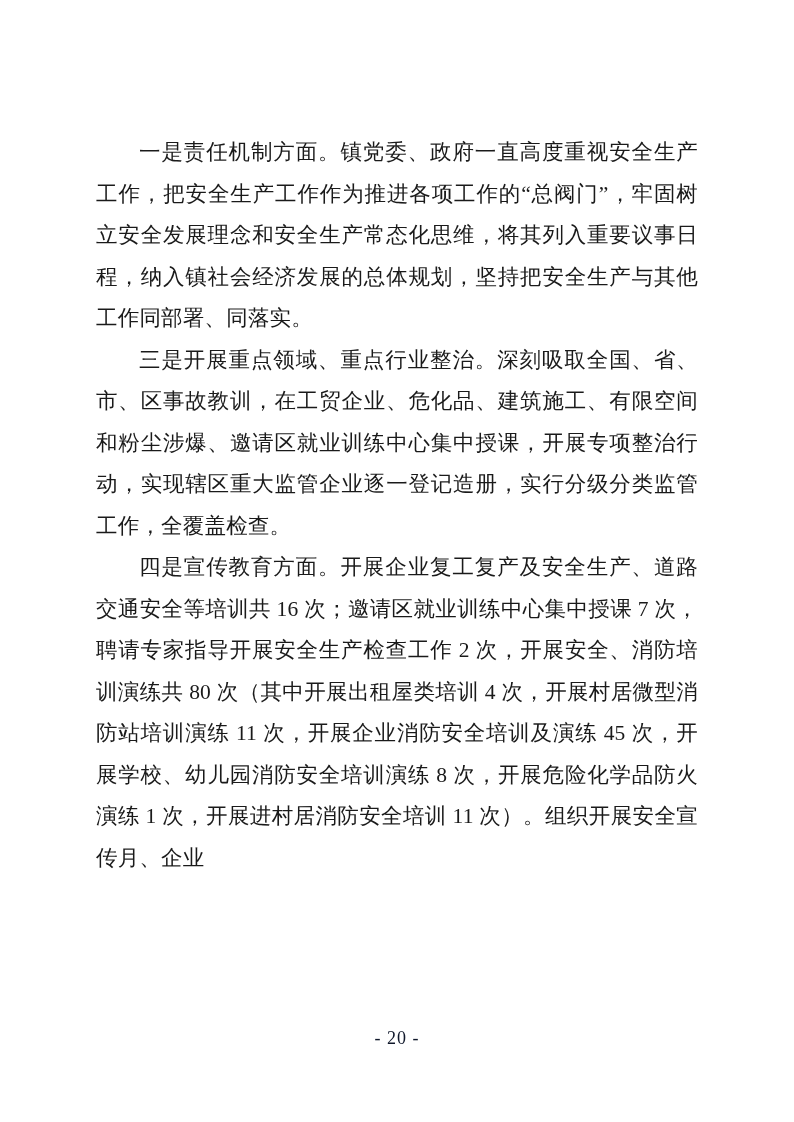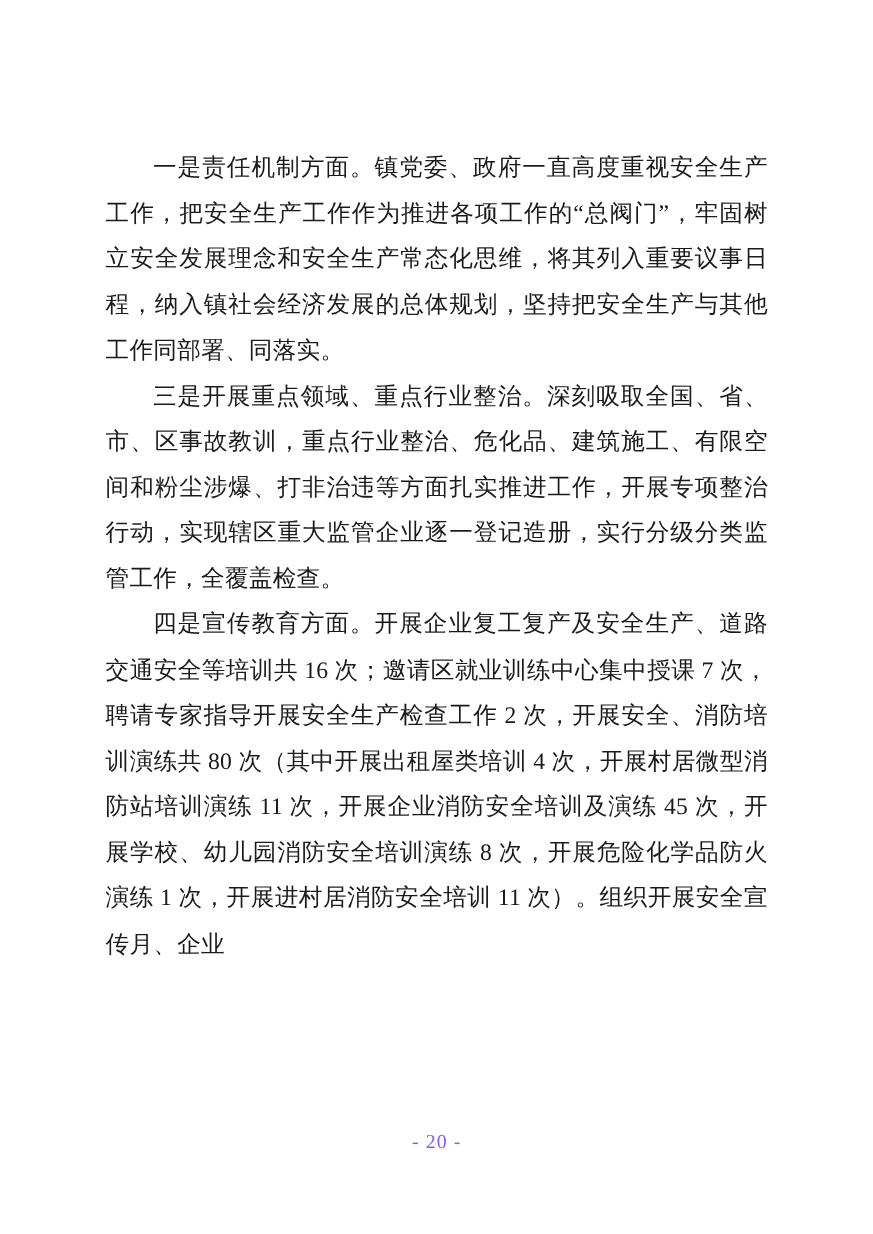--- a/index.html
+++ b/index.html
@@ -40,27 +40,27 @@
     text-justify: inter-ideograph;
   }
   .page-number {
     position: absolute;
     left: 0;
     right: 0;
     top: 1028px;
     text-align: center;
     font-size: 18px;
     font-family: "Liberation Serif", "DejaVu Serif", serif;
-    color: #8b5cf6;
+    color: #0f172a;
     letter-spacing: 1px;
   }
 </style>
 </head>
 <body>
 
 <div class="page">
   <div class="body-text">
     <p class="para">一是责任机制方面。镇党委、政府一直高度重视安全生产工作，把安全生产工作作为推进各项工作的“总阀门”，牢固树立安全发展理念和安全生产常态化思维，将其列入重要议事日程，纳入镇社会经济发展的总体规划，坚持把安全生产与其他工作同部署、同落实。</p>
-    <p class="para">三是开展重点领域、重点行业整治。深刻吸取全国、省、市、区事故教训，重点行业整治、危化品、建筑施工、有限空间和粉尘涉爆、打非治违等方面扎实推进工作，开展专项整治行动，实现辖区重大监管企业逐一登记造册，实行分级分类监管工作，全覆盖检查。</p>
+    <p class="para">三是开展重点领域、重点行业整治。深刻吸取全国、省、市、区事故教训，在工贸企业、危化品、建筑施工、有限空间和粉尘涉爆、邀请区就业训练中心集中授课，开展专项整治行动，实现辖区重大监管企业逐一登记造册，实行分级分类监管工作，全覆盖检查。</p>
     <p class="para">四是宣传教育方面。开展企业复工复产及安全生产、道路交通安全等培训共 16 次；邀请区就业训练中心集中授课 7 次，聘请专家指导开展安全生产检查工作 2 次，开展安全、消防培训演练共 80 次（其中开展出租屋类培训 4 次，开展村居微型消防站培训演练 11 次，开展企业消防安全培训及演练 45 次，开展学校、幼儿园消防安全培训演练 8 次，开展危险化学品防火演练 1 次，开展进村居消防安全培训 11 次）。组织开展安全宣传月、企业</p>
   </div>
   <div class="page-number">- 20 -</div>
 </div>
 
 </body></html>

